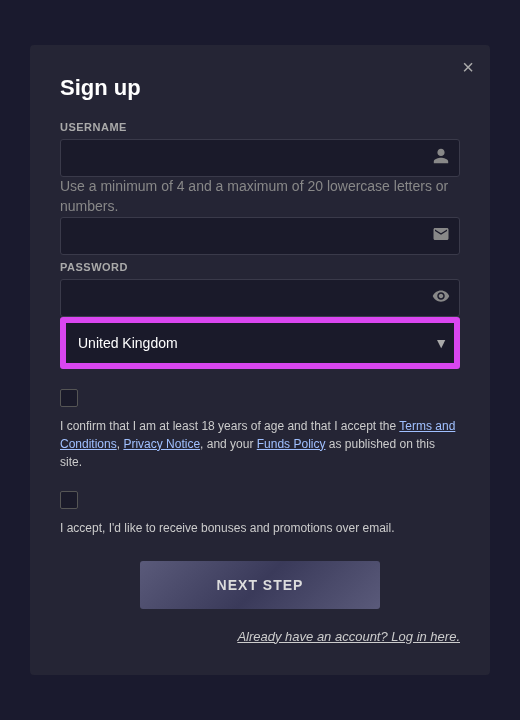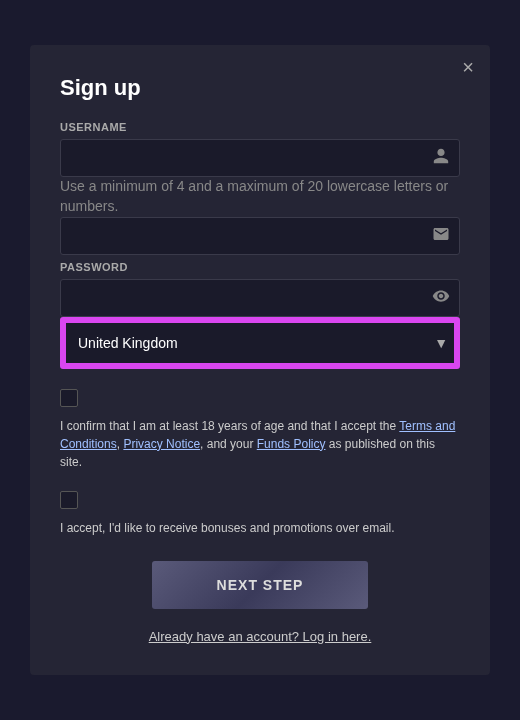--- a/index.html
+++ b/index.html
@@ -142,37 +142,38 @@
       line-height: 1.5;
     }
 
     .checkbox-label a {
       color: #a0c0ff;
       text-decoration: underline;
     }
 
     .next-btn {
       display: block;
-      width: 216px;
+      width: 240px;
       margin: 24px auto 0 auto;
       background: linear-gradient(135deg, #5a5a7a 0%, #3a3a5a 50%, #5a5a7a 100%);
       border: none;
       border-radius: 3px;
       color: #dddddd;
       font-size: 14px;
       font-weight: bold;
       letter-spacing: 1px;
       padding: 16px 0;
       cursor: pointer;
       text-align: center;
     }
 
     .login-link {
-      text-align: center;
+      text-align: right;
       margin-top: 18px;
+      font-style: italic;
     }
 
     .login-link a {
       color: #cccccc;
       font-size: 13px;
       text-decoration: underline;
     }
   </style>
 </head>
 <body>

